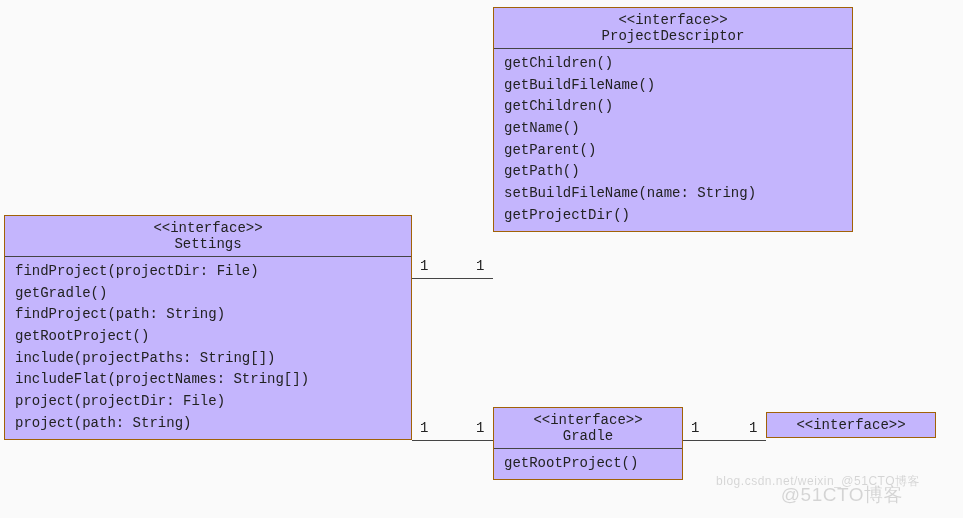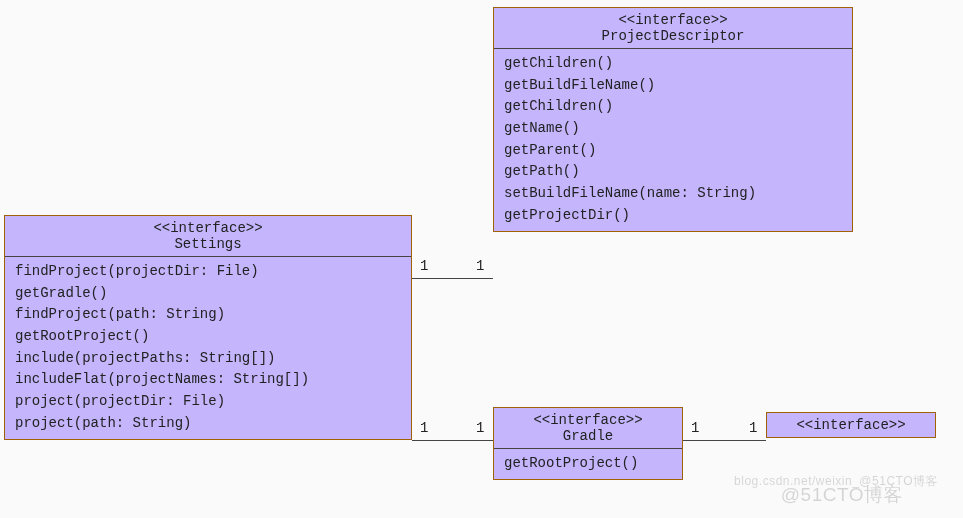--- a/index.html
+++ b/index.html
@@ -49,21 +49,21 @@
       font-family: Arial, sans-serif;
       font-size: 19px;
       letter-spacing: 0.5px;
     }
     .watermark-main {
       bottom: 10px;
       right: 60px;
     }
     .watermark-small {
       bottom: 28px;
-      right: 25px;
+      right: 43px;
       font-size: 12px;
     }
   </style>
 </head>
 <body>
 
 <div class="uml-box" style="left:4px; top:215px; width:408px;">
   <div class="uml-title">
     <span class="stereo">&lt;&lt;interface&gt;&gt;</span>
     <span class="name">Settings</span>

